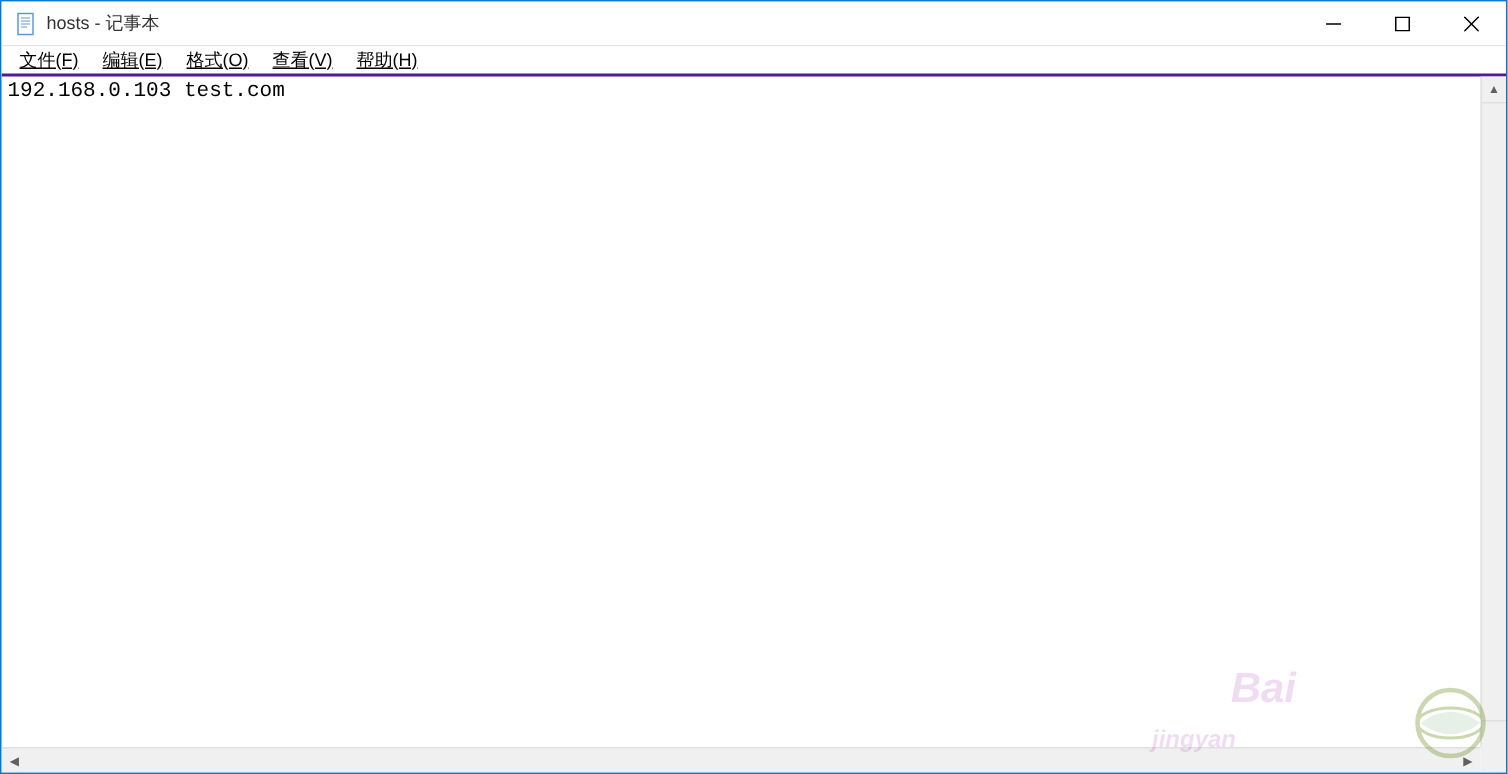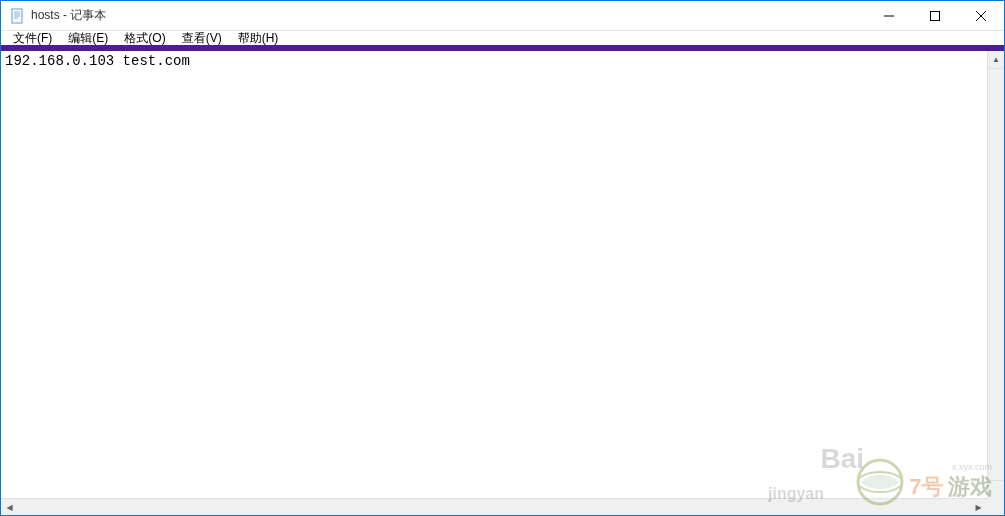--- a/index.html
+++ b/index.html
@@ -50,21 +50,22 @@
       justify-content: center;
       cursor: pointer;
       font-size: 10px;
     }
     .menubar {
       height: 20px;
       background: #ffffff;
       display: flex;
       align-items: center;
       padding-left: 4px;
-      border-bottom: 6px solid #4c1d95;
+      border-bottom: 2px solid #4c1d95;
+      text-decoration: underline;
     }
     .menu-item {
       font-size: 12px;
       padding: 2px 8px;
       cursor: pointer;
       color: #000;
     }
     .editor {
       width: 100%;
       height: calc(100% - 50px);
@@ -149,21 +150,22 @@
     .watermark {
       position: absolute;
       bottom: 10px;
       right: 10px;
       opacity: 0.15;
       pointer-events: none;
     }
     .watermark-text {
       font-size: 28px;
       font-weight: bold;
-      color: #000000;
+      color: #a21caf;
+      font-style: italic;
     }
     .watermark-logo {
       position: absolute;
       bottom: 8px;
       right: 12px;
       opacity: 0.35;
       pointer-events: none;
       display: flex;
       align-items: center;
       gap: 4px;
@@ -236,20 +238,13 @@
 </div>
 <div class="watermark" style="bottom:12px; right:180px;margin-left:37px;">
   <span class="watermark-text" style="font-size:16px;">jingyan</span>
 </div>
 <div class="watermark-logo">
   <svg width="50" height="50" viewBox="0 0 50 50">
     <circle cx="25" cy="25" r="22" fill="none" stroke="#6b8e23" stroke-width="3"></circle>
     <path d="M 5 25 Q 25 10 45 25 Q 25 40 5 25" fill="#8fbc8f" opacity="0.6"></path>
     <ellipse cx="25" cy="25" rx="22" ry="10" fill="none" stroke="#6b8e23" stroke-width="2"></ellipse>
   </svg>
-  <div>
-    <div style="font-size:9px; color:#888; text-align:right;">x.xyx.com</div>
-    <div>
-      <span class="watermark-logo-text" style="color:#d2691e;">7号</span>
-      <span class="watermark-logo-text">游戏</span>
-    </div>
-  </div>
 </div>
 
 </body></html>

